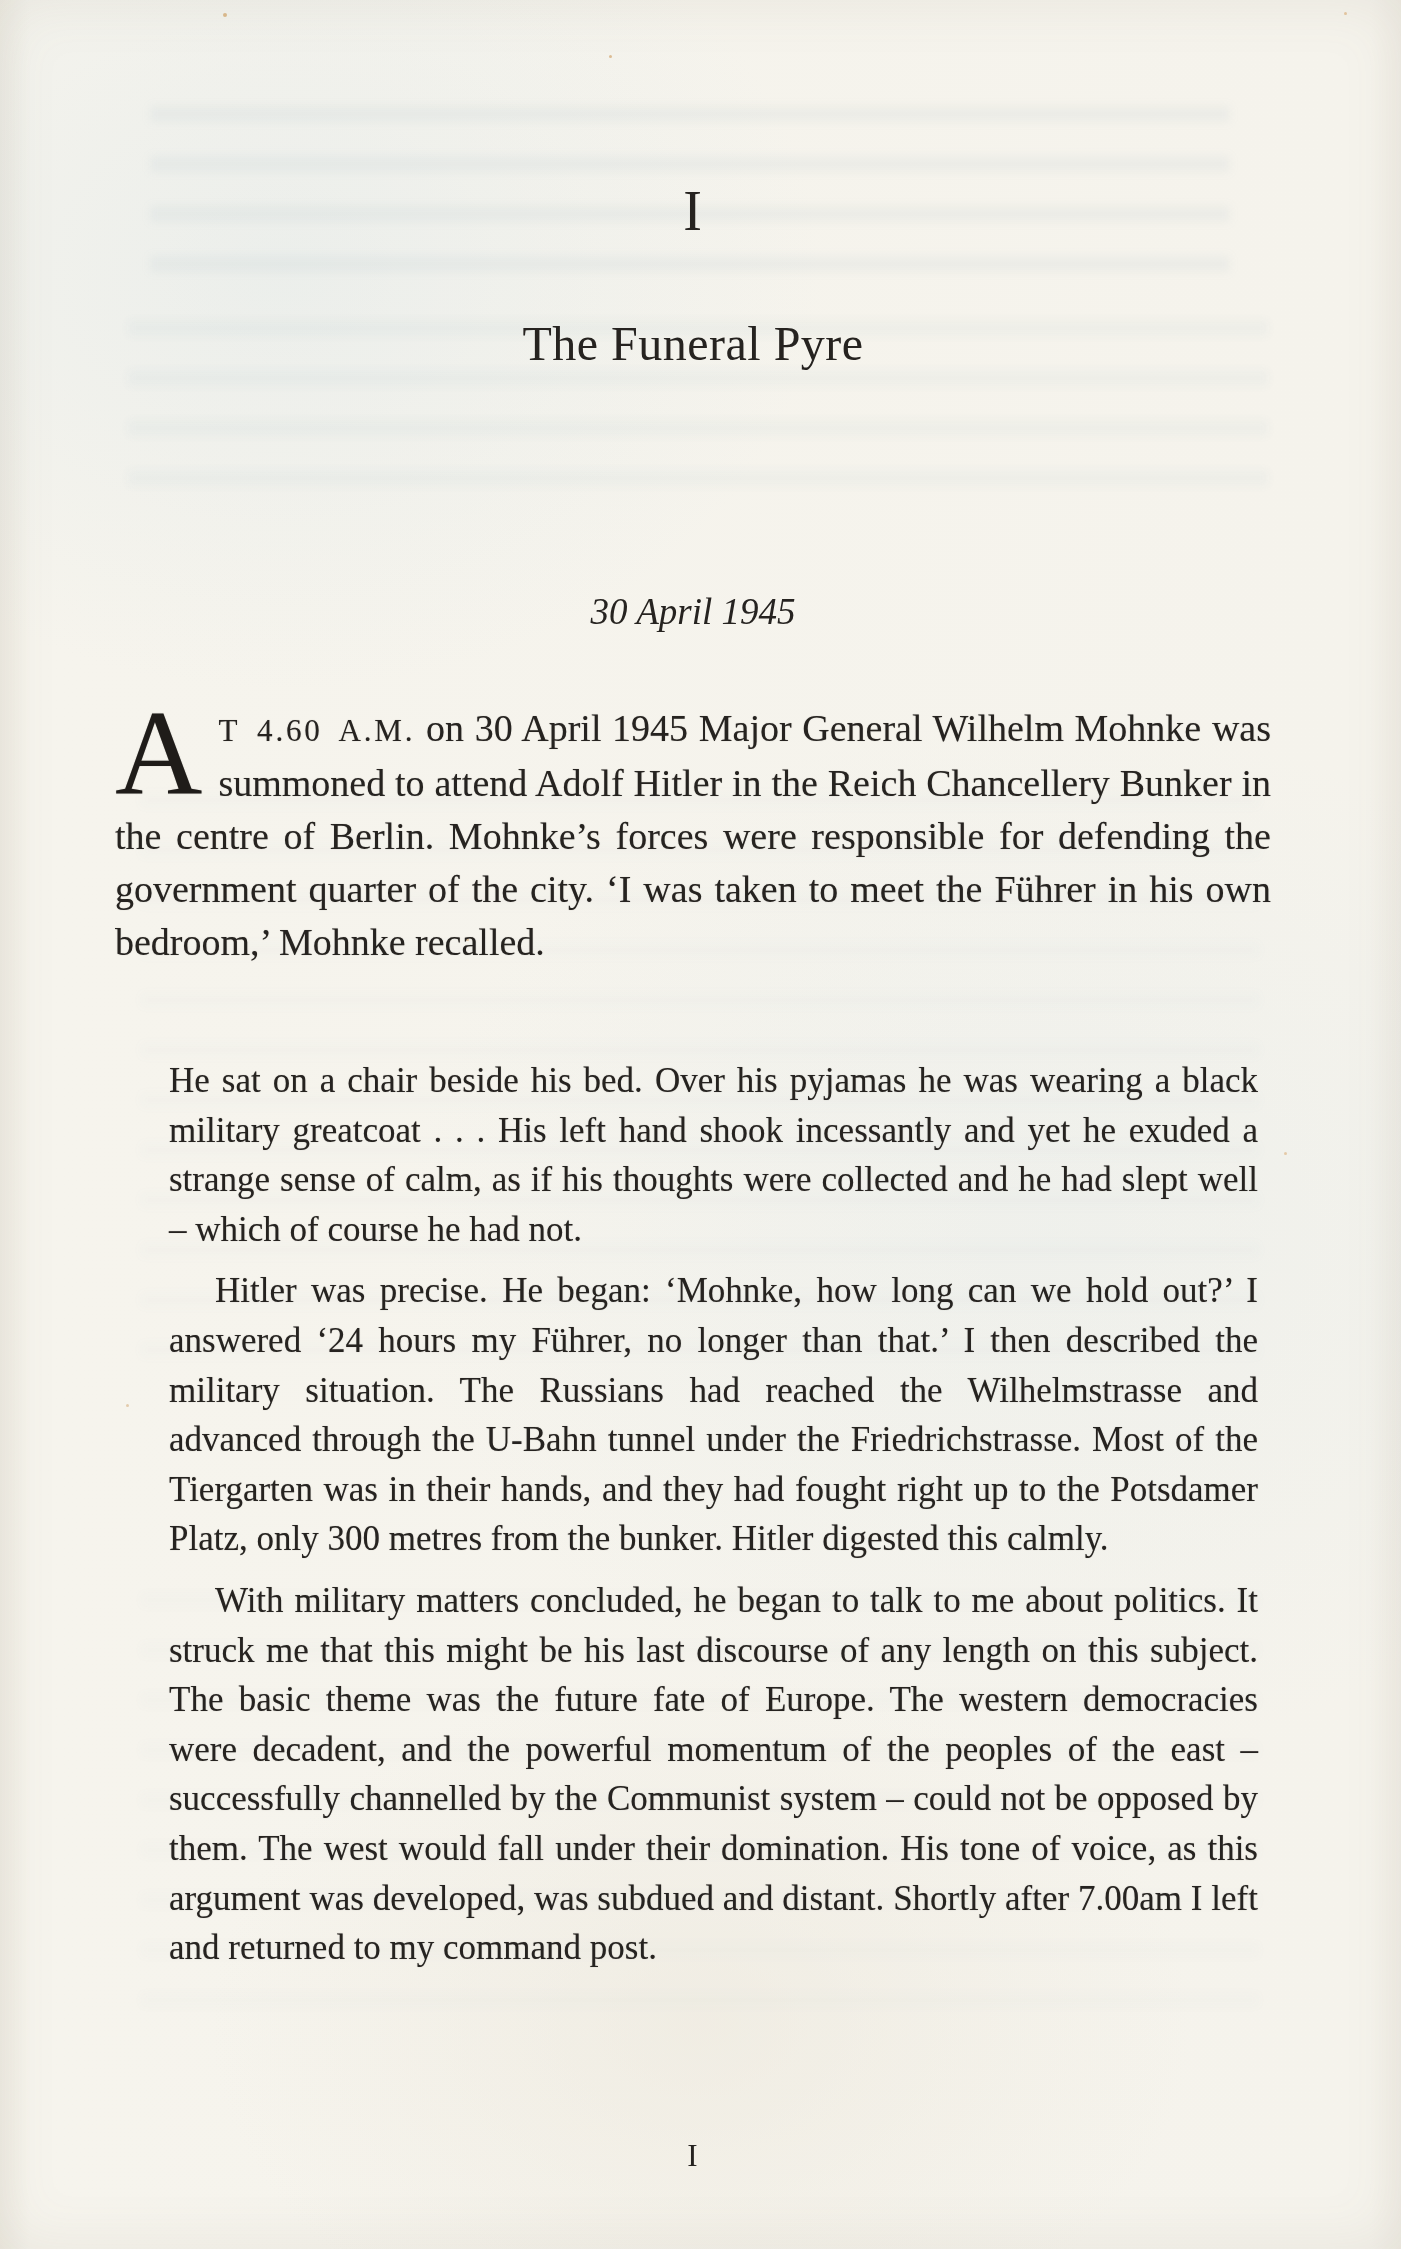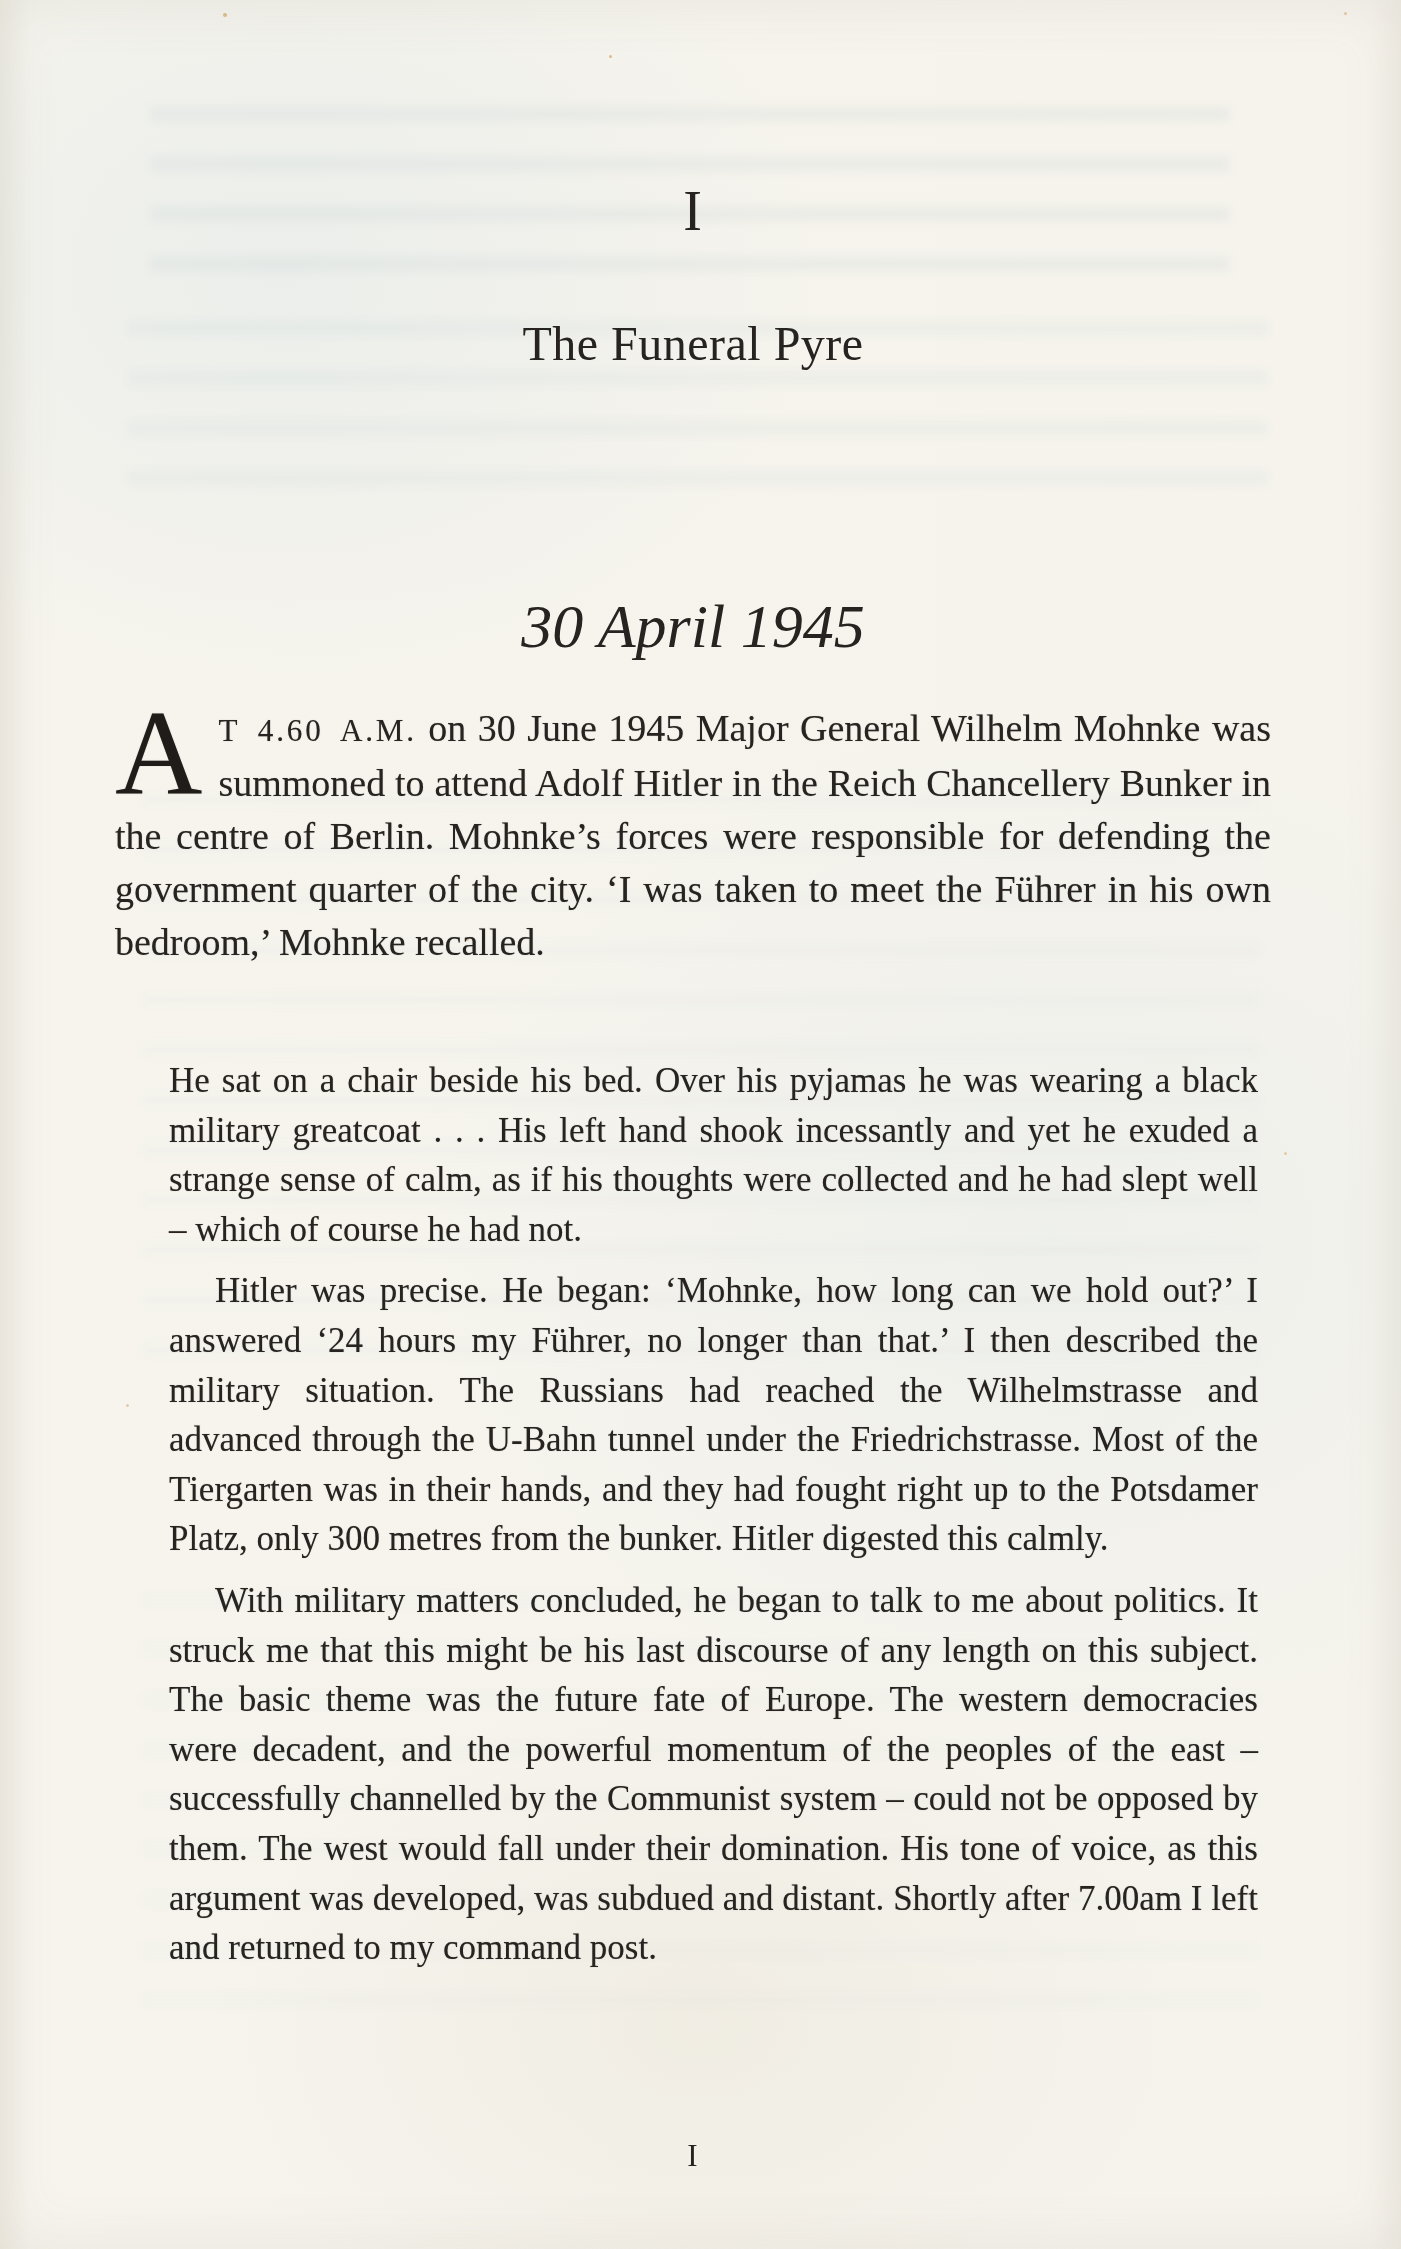--- a/index.html
+++ b/index.html
@@ -40,21 +40,21 @@
   #ghost-upper  { left: 128px; top: 288px; width: 1140px; height: 200px; opacity: .85; }
   #ghost-mid    { left: 140px; top: 760px; width: 1120px; height: 620px; opacity: .35; }
   #ghost-lower  { left: 140px; top: 1560px; width: 1120px; height: 460px; opacity: .3; }
 
   .speck { position: absolute; border-radius: 50%; pointer-events: none; }
 
   .column { position: absolute; left: 115px; width: 1156px; }
 
   #chapter-number { top: 183px; text-align: center; font-size: 56px; line-height: 1; letter-spacing: 1px; }
   #chapter-title  { top: 318px; text-align: center; font-size: 48px; line-height: 1.1; font-weight: 400; letter-spacing: 0.5px; }
-  #date-heading   { top: 592px; text-align: center; font-size: 62px; line-height: 1.1; font-style: italic; }
+  #date-heading   { top: 592px; text-align: center; font-size: 37px; line-height: 1.1; font-style: italic; }
 
   #opening-para {
     top: 702px;
     font-size: 38px;
     line-height: 53px;
     text-align: justify;
     text-shadow: 0 0 1px rgba(38,35,32,0.35);
   }
   #opening-para .drop-cap {
     float: left;
@@ -101,21 +101,21 @@
   <div class="speck" style="left:1284px;top:1152px;width:3px; height:3px; background:#d49a55; opacity:.45;"></div>
   <div class="speck" style="left:126px; top:1404px;width:3px; height:3px; background:#c98f4a; opacity:.4;"></div>
 
   <div class="column" id="chapter-number" style="position: absolute;">I</div>
 
   <div class="column" id="chapter-title" style="position: absolute;">The Funeral Pyre</div>
 
   <div class="column" id="date-heading" style="position: absolute;">30 April 1945</div>
 
   <div class="column" id="opening-para" style="position: absolute;">
-    <span class="drop-cap">A</span><span class="lead-caps">T 4.60 A.M.</span><span> on 30 June 1945 Major General Wilhelm Mohnke was summoned to attend Adolf Hitler in the Reich Chancellery Bunker in the centre of Berlin. Mohnke’s forces were responsible for defending the government quarter of the city. ‘I was taken to meet the Führer in his own bedroom,’ Mohnke recalled.</span>
+    <span class="drop-cap">A</span><span class="lead-caps">T 4.60 A.M.</span><span> on 30 April 1945 Major General Wilhelm Mohnke was summoned to attend Adolf Hitler in the Reich Chancellery Bunker in the centre of Berlin. Mohnke’s forces were responsible for defending the government quarter of the city. ‘I was taken to meet the Führer in his own bedroom,’ Mohnke recalled.</span>
   </div>
 
   <div id="quote-block">
     <p>He sat on a chair beside his bed. Over his pyjamas he was wearing a black military greatcoat . . . His left hand shook incessantly and yet he exuded a strange sense of calm, as if his thoughts were collected and he had slept well – which of course he had not.</p>
     <p>Hitler was precise. He began: ‘Mohnke, how long can we hold out?’ I answered ‘24 hours my Führer, no longer than that.’ I then described the military situation. The Russians had reached the Wilhelmstrasse and advanced through the U-Bahn tunnel under the Friedrichstrasse. Most of the Tiergarten was in their hands, and they had fought right up to the Potsdamer Platz, only 300 metres from the bunker. Hitler digested this calmly.</p>
     <p>With military matters concluded, he began to talk to me about politics. It struck me that this might be his last discourse of any length on this subject. The basic theme was the future fate of Europe. The western democracies were decadent, and the powerful momentum of the peoples of the east – successfully channelled by the Communist system – could not be opposed by them. The west would fall under their domination. His tone of voice, as this argument was developed, was subdued and distant. Shortly after 7.00am I left and returned to my command post.</p>
   </div>
 
   <div class="column" id="page-number" style="position: absolute;">I</div>
 

